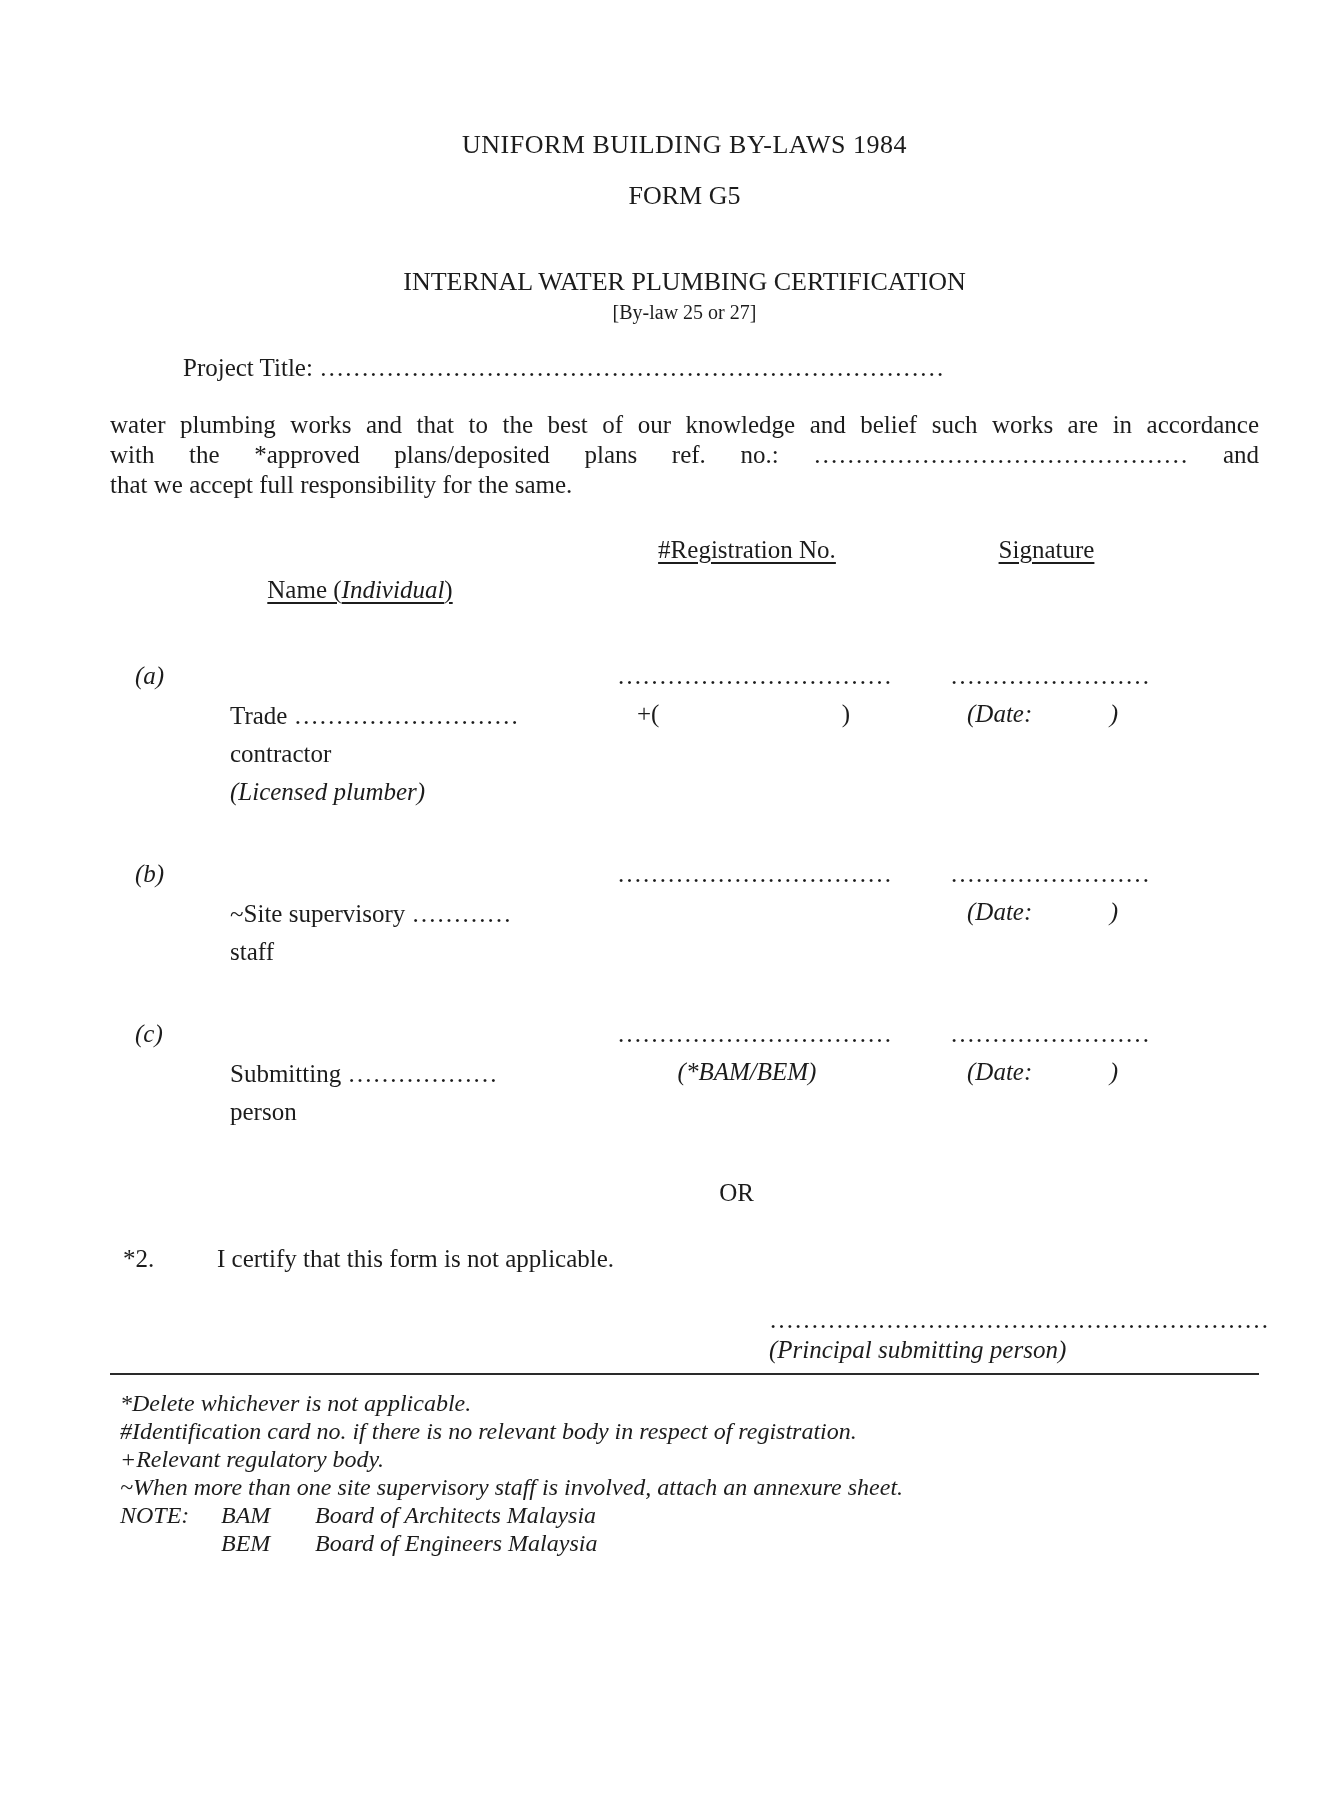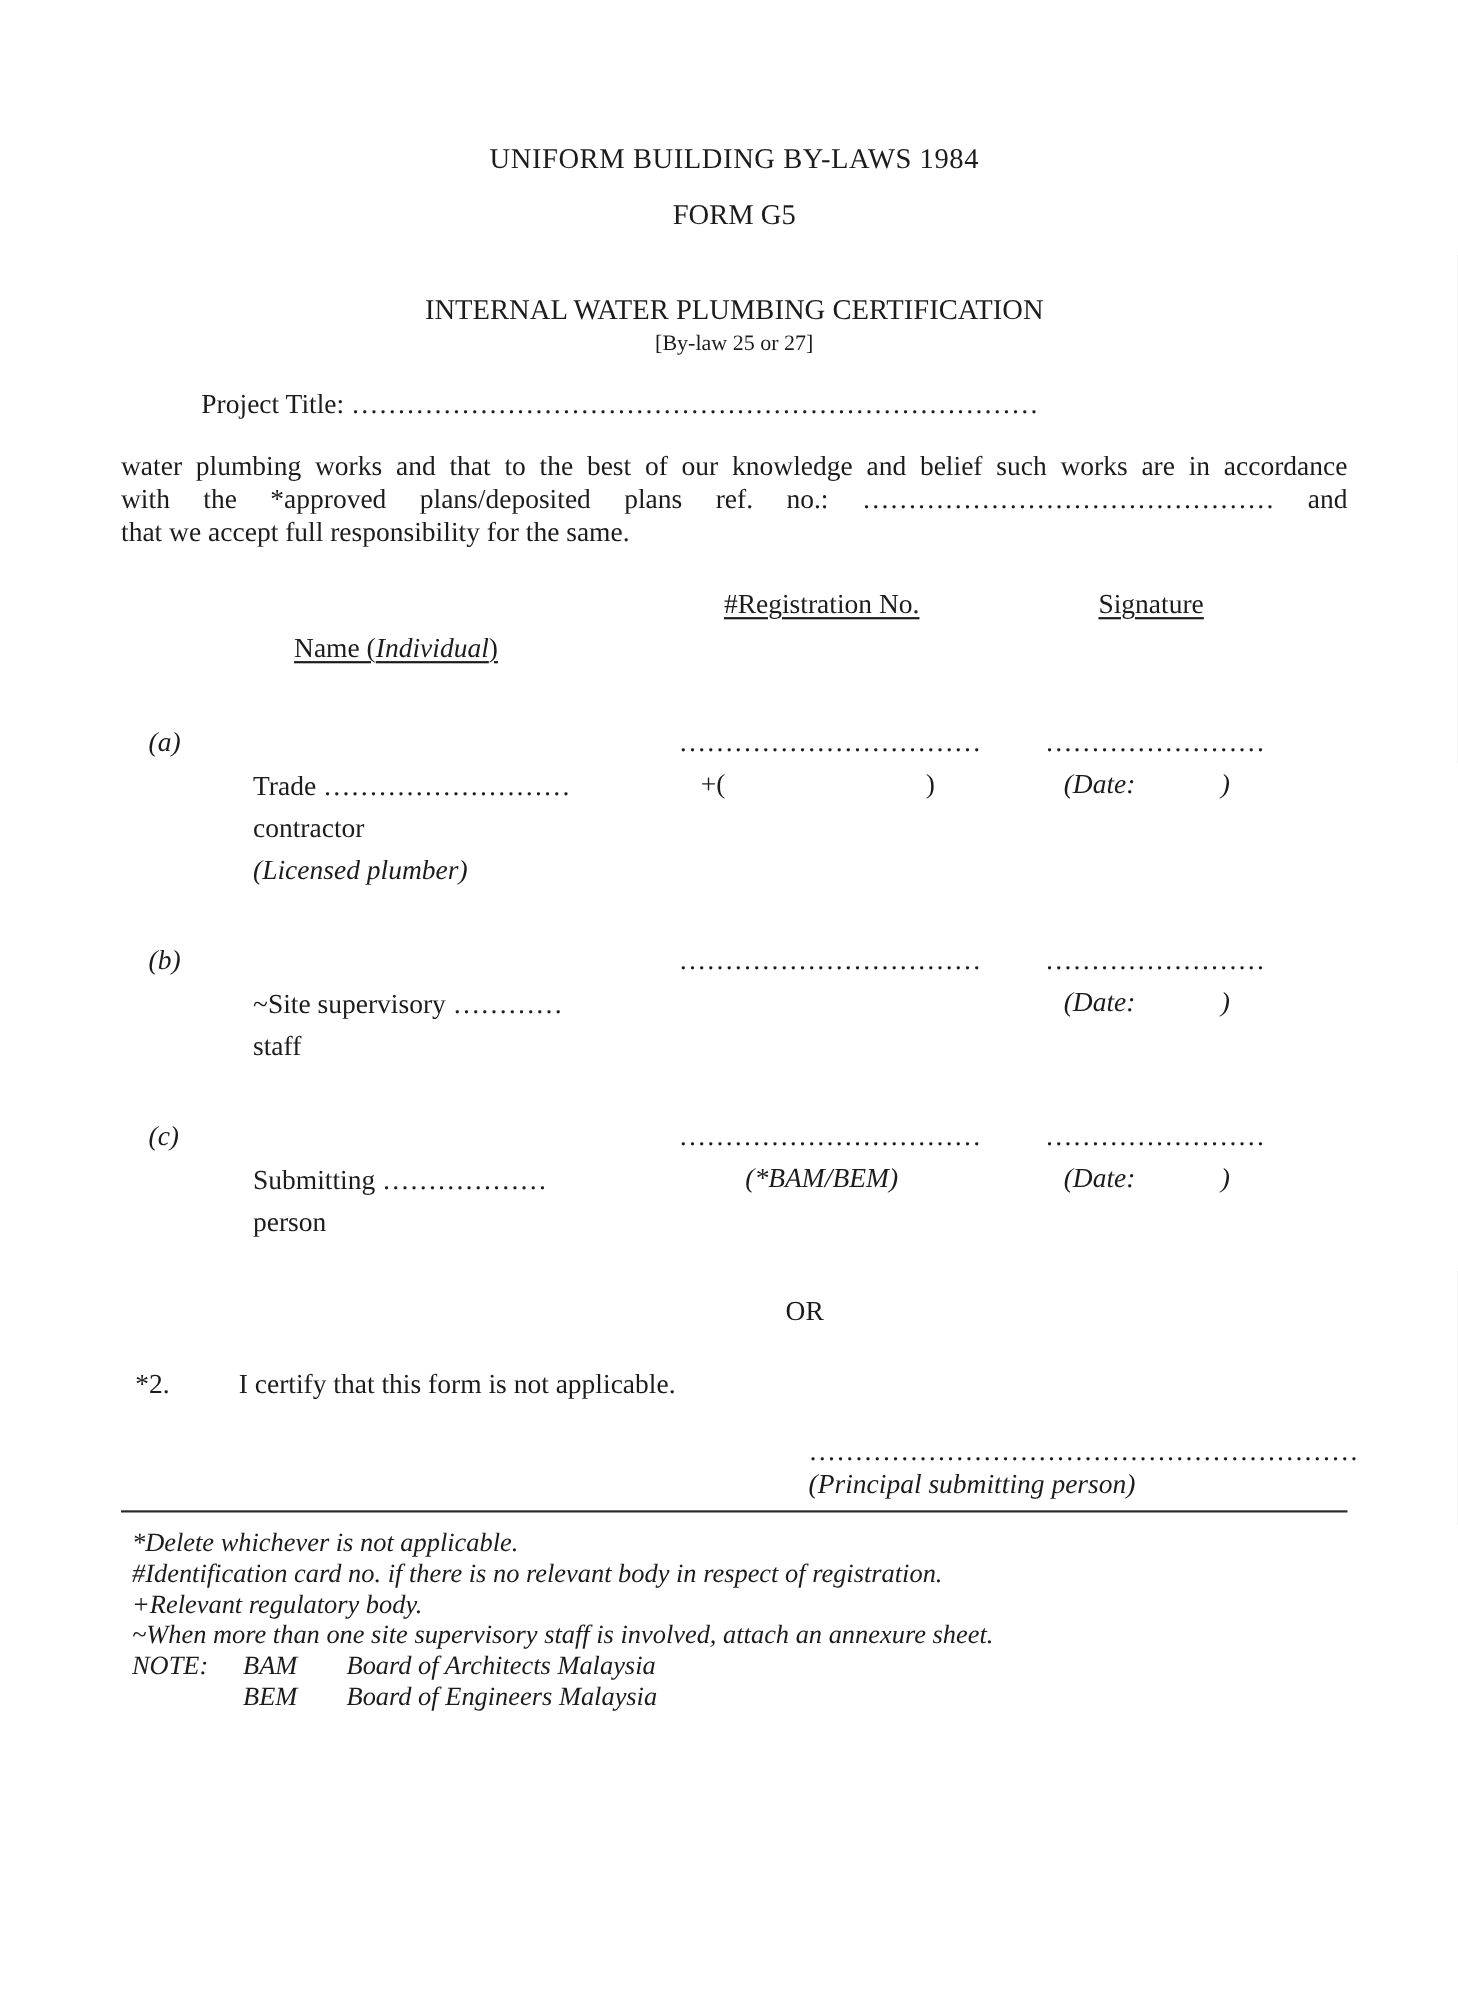--- a/index.html
+++ b/index.html
@@ -5,21 +5,21 @@
   html,body { margin:0; padding:0; background:#e8e8e8; }
   .sheet {
     position:relative;
     width:1325px; height:1816px;
     margin:0 auto;
     background:#ffffff;
     color:#1c1c1c;
     font-family:"Liberation Serif","DejaVu Serif",serif;
     font-size:25px;
     box-sizing:border-box;
-    padding:130px 100px 0 110px;
+    padding:130px 66px 0 110px;
     overflow:hidden;
   }
   .i { font-style:italic; }
   .uline { text-decoration:underline; text-underline-offset:4px; }
 
   .doc-title   { font-size:26px; line-height:30px; text-align:center; letter-spacing:0.5px; }
   .form-no     { font-size:26px; line-height:30px; text-align:center; margin-top:21px; }
   .cert-block  { font-size:26px; line-height:30px; text-align:center; margin-top:56px; }
   .cert-block .bylaw { font-size:20px; }
 
@@ -43,21 +43,21 @@
   .trow { line-height:38px; }
   .row-a { margin-top:52px; }
   .row-b { margin-top:44px; }
   .row-c { margin-top:44px; }
   .between { display:flex; justify-content:space-between; }
   .c-reg .between { padding:0 27px 0 20px; }
   .c-sig .between { padding:0 25px 0 17px; }
   .c-reg .centered { text-align:center; }
   .nowrap { white-space:nowrap; }
 
-  .or-line   { margin-top:47px; line-height:30px; text-align:center; position:relative; left:64px; }
+  .or-line   { margin-top:47px; line-height:30px; text-align:center; position:relative; left:52px; }
   .clause2   { margin-top:36px; line-height:30px; }
 
   .principal { margin-top:31px; width:490px; margin-left:auto; line-height:30px; }
   .principal .caption { text-align:left; }
 
   .rule { margin-top:8px; border-top:2px solid #2a2a2a; height:0; }
 
   .footnotes { padding-top:14px; padding-left:10px; font-size:24px; line-height:28px; }
   .note-grid { display:grid; grid-template-columns:101px 94px auto; }
 </style>

